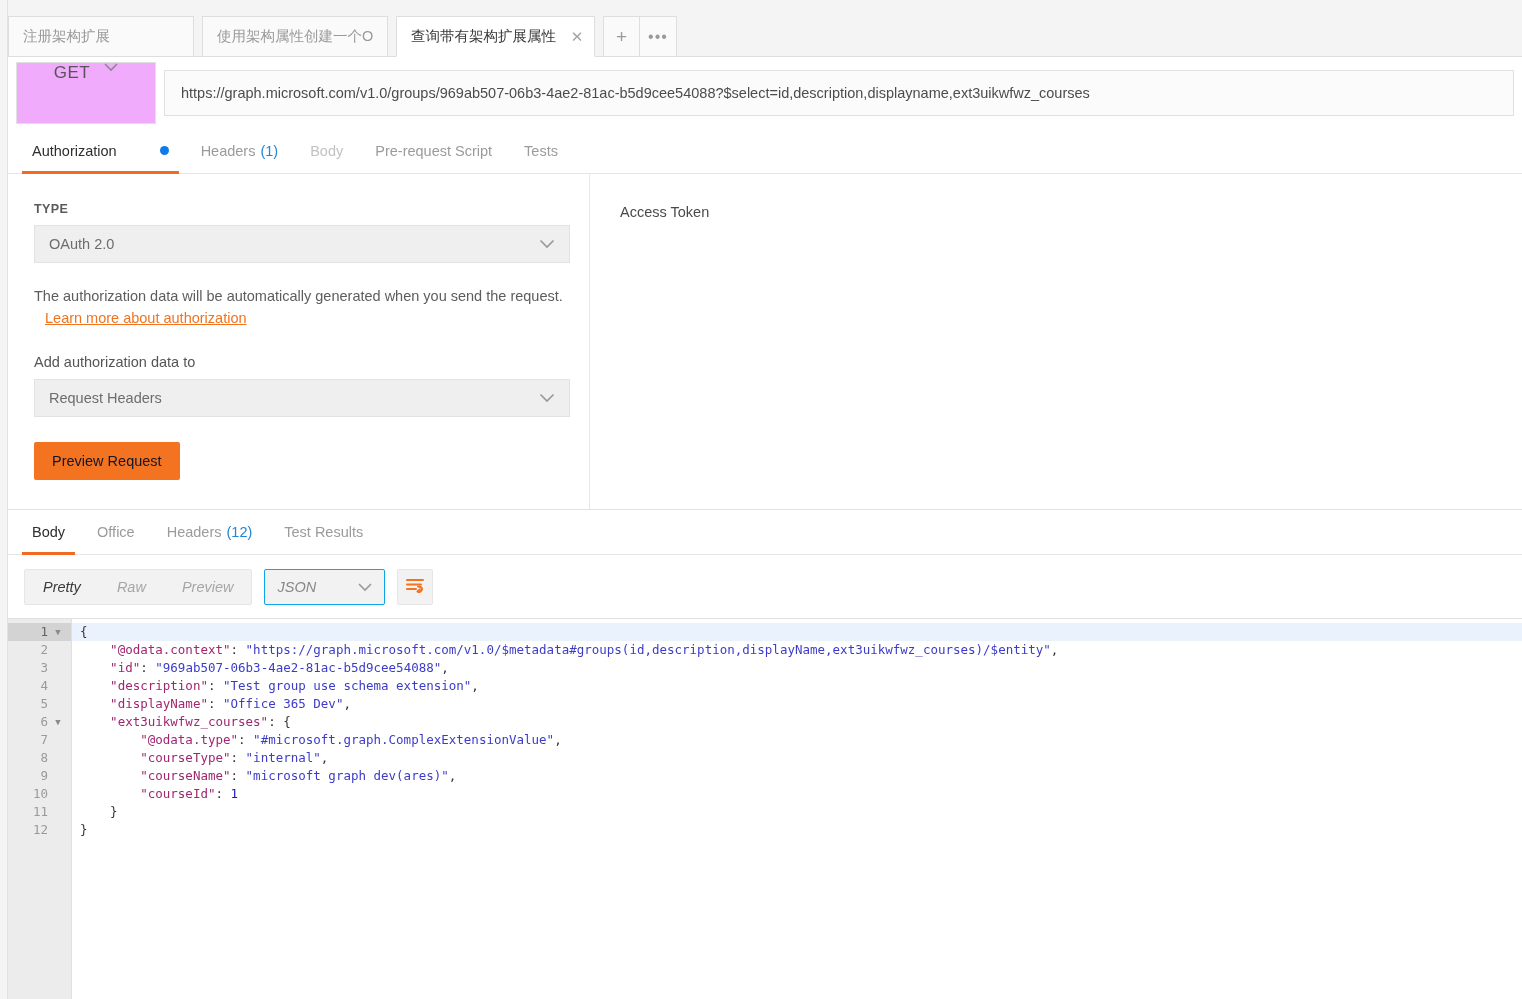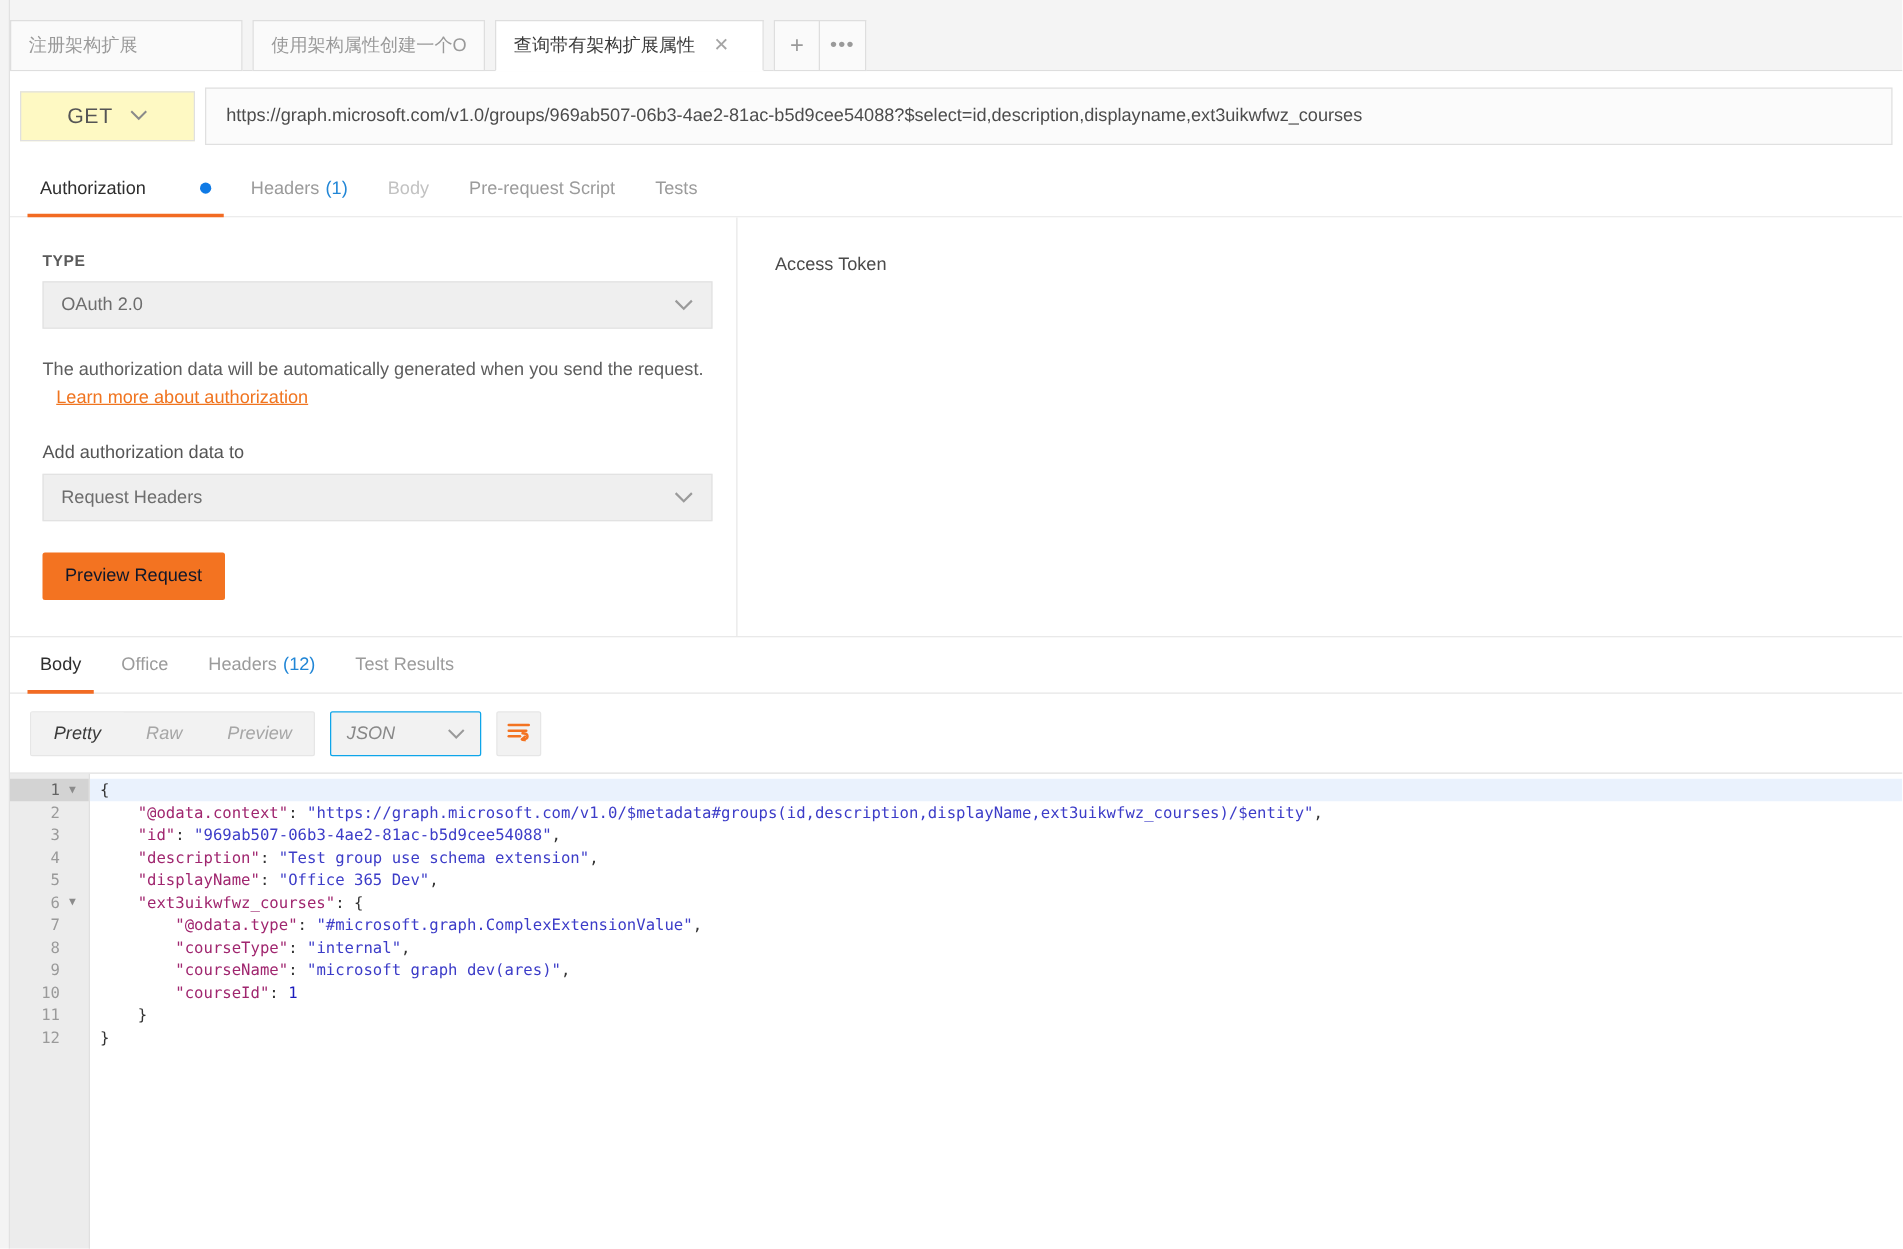--- a/index.html
+++ b/index.html
@@ -34,21 +34,21 @@
     font-size: 14.5px; color: #9a9a9a;
     white-space: nowrap; overflow: hidden;
     position: relative;
   }
   .req-tab + .req-tab { margin-left: 8px; }
   .req-tab.t1 { width: 186px; align-items: center; }
   .req-tab.t2 { width: 186px; }
   .req-tab.active {
     background: #ffffff; color: #3a3a3a;
     border-bottom-color: #ffffff;
-    padding-right: 24px;
+    padding-right: 8px;
   }
   .tab-title { overflow: hidden; text-overflow: clip; white-space: nowrap; }
   .tab-close {
     margin-left: 12px; width: 18px; height: 18px;
     display: flex; align-items: center; justify-content: center;
     color: #a5a5a5; font-size: 15px; line-height: 1;
   }
   .strip-btn {
     width: 37px; height: 41px; margin-bottom: -1px;
     border: 1px solid #dedede; background: #fafafa;
@@ -59,23 +59,23 @@
   .strip-btn.more { border-left: none; font-size: 16px; letter-spacing: 1px; }
 
   
   #urlbar {
     position: absolute; left: 8px; top: 57px; width: 1514px; height: 71px;
     background: #ffffff;
     display: flex; align-items: center;
     padding: 0 8px;
   }
   #method-box {
-    width: 140px; height: 40px;
-    border: 1px solid #e0e0e0; background: #fef9c3;
-    display: flex; align-items: center; justify-content: center;
+    width: 140px; height: 62px;
+    border: 1px solid #e0e0e0; background: #f0abfc;
+    display: flex; align-items: flex-start; justify-content: center;
     position: relative;
   }
   #method-label { font-size: 17px; color: #555; letter-spacing: .5px; }
   #method-caret { margin-left: 14px; }
   #url-box {
     flex: 1; height: 46px; margin-left: 8px;
     border: 1px solid #e0e0e0; background: #fbfbfb;
     display: flex; align-items: center;
     padding: 0 16px; overflow: hidden;
   }

